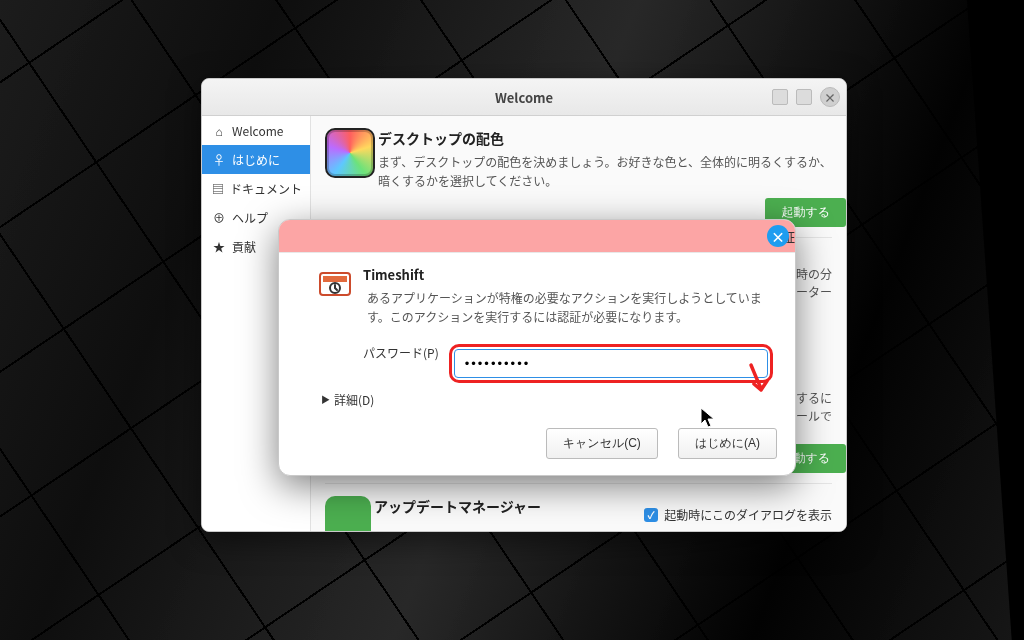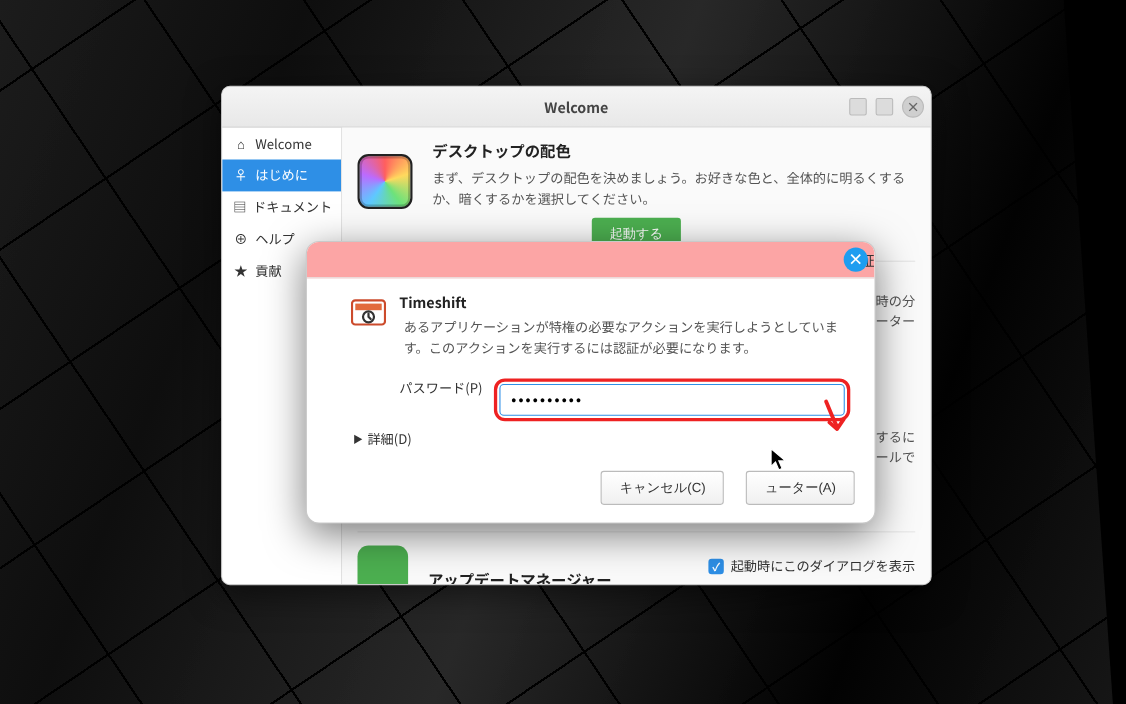--- a/index.html
+++ b/index.html
@@ -115,22 +115,21 @@
     flex: 1;
     background: #fafafa;
     overflow: hidden;
     position: relative;
     font-size: 12px;
     color: #333;
   }
   .card {
     margin: 12px 14px 4px 14px;
     display: flex;
-    gap: 18px;
-    align-items: flex-end;
+    gap: 3px;
   }
   .card .app-icon {
     width: 46px; height: 46px;
     border-radius: 10px;
     flex: 0 0 auto;
   }
   .card .app-icon.colors {
     background: conic-gradient(#ff5e5e,#ffd95e,#6de27a,#5ec8ff,#bb6bff,#ff5e5e);
     box-shadow: inset 0 0 0 2px rgba(0,0,0,.2);
     border: 2px solid #222;
@@ -146,21 +145,21 @@
     font-weight: 700;
     color: #222;
   }
   .card p {
     margin: 0;
     line-height: 1.6;
     color: #555;
   }
   .launch-row {
     display: flex;
-    justify-content: center;
+    justify-content: flex-end;
     margin: 8px 0 10px 0;
   }
   .launch-btn {
     background: #4caf50;
     color: #fff;
     border: none;
     border-radius: 3px;
     padding: 6px 16px;
     font-size: 12px;
   }
@@ -431,21 +430,21 @@
         <span class="pw-field-wrap">
           <input class="pw-input" type="text" value="••••••••••" style="">
         </span>
       </div>
       <div class="details-row">
         <span>詳細(D)</span>
       </div>
     </div>
     <div class="auth-buttons">
       <button class="btn">キャンセル(C)</button>
-      <button class="btn">ューター(A)</button>
+      <button class="btn">はじめに(A)</button>
     </div>
   </div>
 
   <div class="annot-arrow">
     <svg width="34" height="34" viewBox="0 0 34 34">
       <path d="M6 3 C 9 10, 12 18, 16 26" stroke="#e22" stroke-width="3.5" fill="none" stroke-linecap="round"></path>
       <path d="M9 22 L16 28 L22 19" stroke="#e22" stroke-width="3.5" fill="none" stroke-linecap="round" stroke-linejoin="round"></path>
     </svg>
   </div>
 

